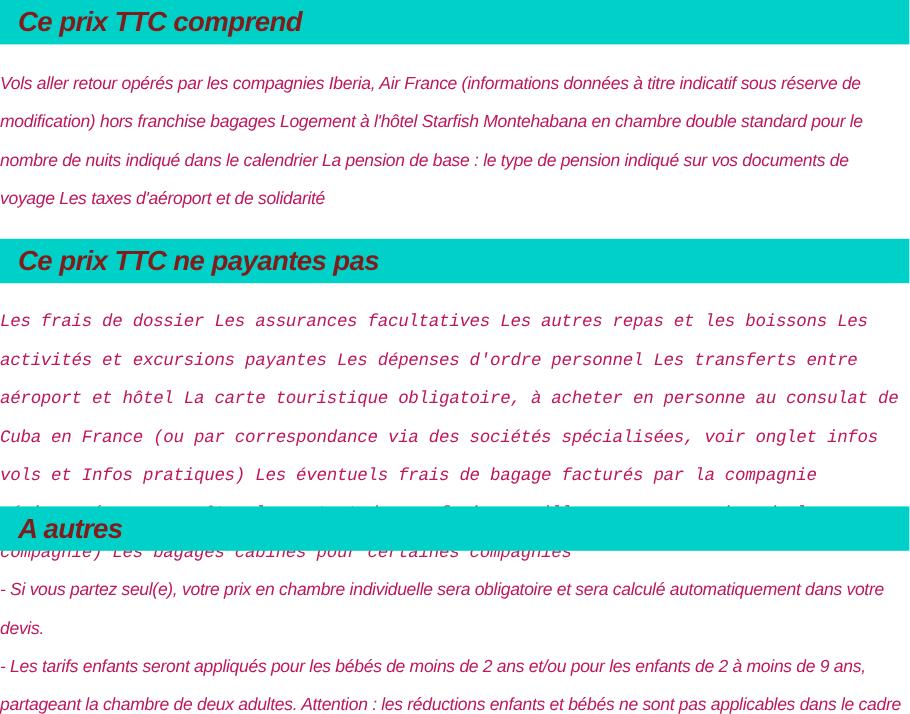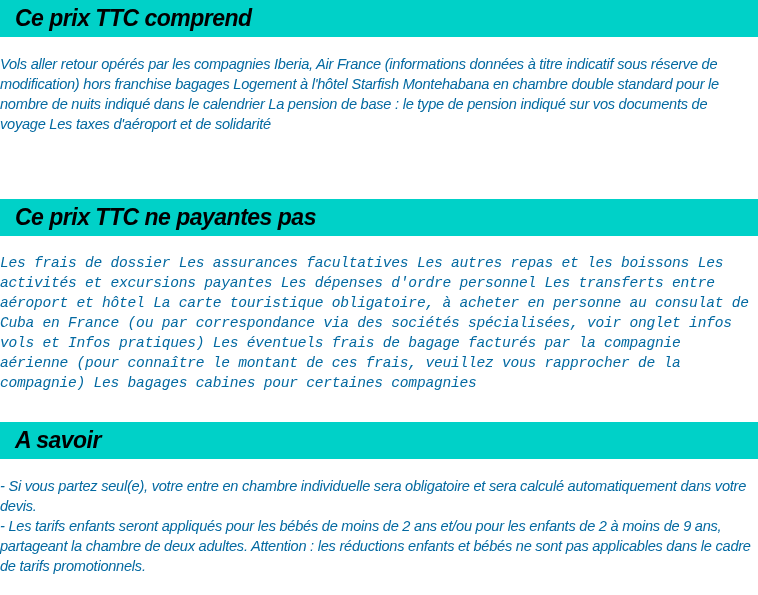--- a/index.html
+++ b/index.html
@@ -1,31 +1,31 @@
 <!DOCTYPE html>
 <html><head>
   <meta charset="utf-8">
   <style>
     html, body { margin: 0; padding: 0; background: #ffffff; }
     body { width: 758px; height: 595px; overflow: hidden; position: relative;
            font-family: "DejaVu Sans", sans-serif; }
     .section-header {
       position: absolute; left: 0; width: 758px; height: 37px;
-      background: #00d1c8; color: #000000;
+      background: #00d1c8; color: #7f1d1d;
       font-style: italic; font-weight: bold;
       font-size: 23px; line-height: 37px;
       padding-left: 15px; box-sizing: border-box;
       letter-spacing: -0.5px;
       font-family: "Liberation Sans", sans-serif;
     }
     .section-body {
       position: absolute; left: 0; width: 756px;
-      color: #0369a1; font-style: italic;
+      color: #be185d; font-style: italic;
       font-family: "Liberation Sans", sans-serif;
-      font-size: 14.6px; line-height: 20px;
+      font-size: 14.6px; line-height: 32px;
       letter-spacing: -0.25px;
       margin: 0;
     }
     .section-body p { margin: 0; }
     #h1 { top: 0; }
     #b1 { top: 54px; }
     #h2 { top: 199px; }
     #b2 { top: 253px; font-family: Liberation Mono, monospace; }
     #h3 { top: 422px; }
     #b3 { top: 476px; }
@@ -41,18 +41,18 @@
 </div>
 
 <div id="h2" class="section-header">
   <span>Ce prix TTC ne payantes pas</span>
 </div>
 <div id="b2" class="section-body">
   <p>Les frais de dossier Les assurances facultatives Les autres repas et les boissons Les activités et excursions payantes Les dépenses d'ordre personnel Les transferts entre aéroport et hôtel La carte touristique obligatoire, à acheter en personne au consulat de Cuba en France (ou par correspondance via des sociétés spécialisées, voir onglet infos vols et Infos pratiques) Les éventuels frais de bagage facturés par la compagnie aérienne (pour connaître le montant de ces frais, veuillez vous rapprocher de la compagnie) Les bagages cabines pour certaines compagnies</p>
 </div>
 
 <div id="h3" class="section-header">
-  <span>A savoir</span>
+  <span>A autres</span>
 </div>
 <div id="b3" class="section-body">
-  <p>- Si vous partez seul(e), votre entre en chambre individuelle sera obligatoire et sera calculé automatiquement dans votre devis.</p>
+  <p>- Si vous partez seul(e), votre prix en chambre individuelle sera obligatoire et sera calculé automatiquement dans votre devis.</p>
   <p>- Les tarifs enfants seront appliqués pour les bébés de moins de 2 ans et/ou pour les enfants de 2 à moins de 9 ans, partageant la chambre de deux adultes. Attention : les réductions enfants et bébés ne sont pas applicables dans le cadre de tarifs promotionnels.</p>
 </div>
 
 </body></html>

